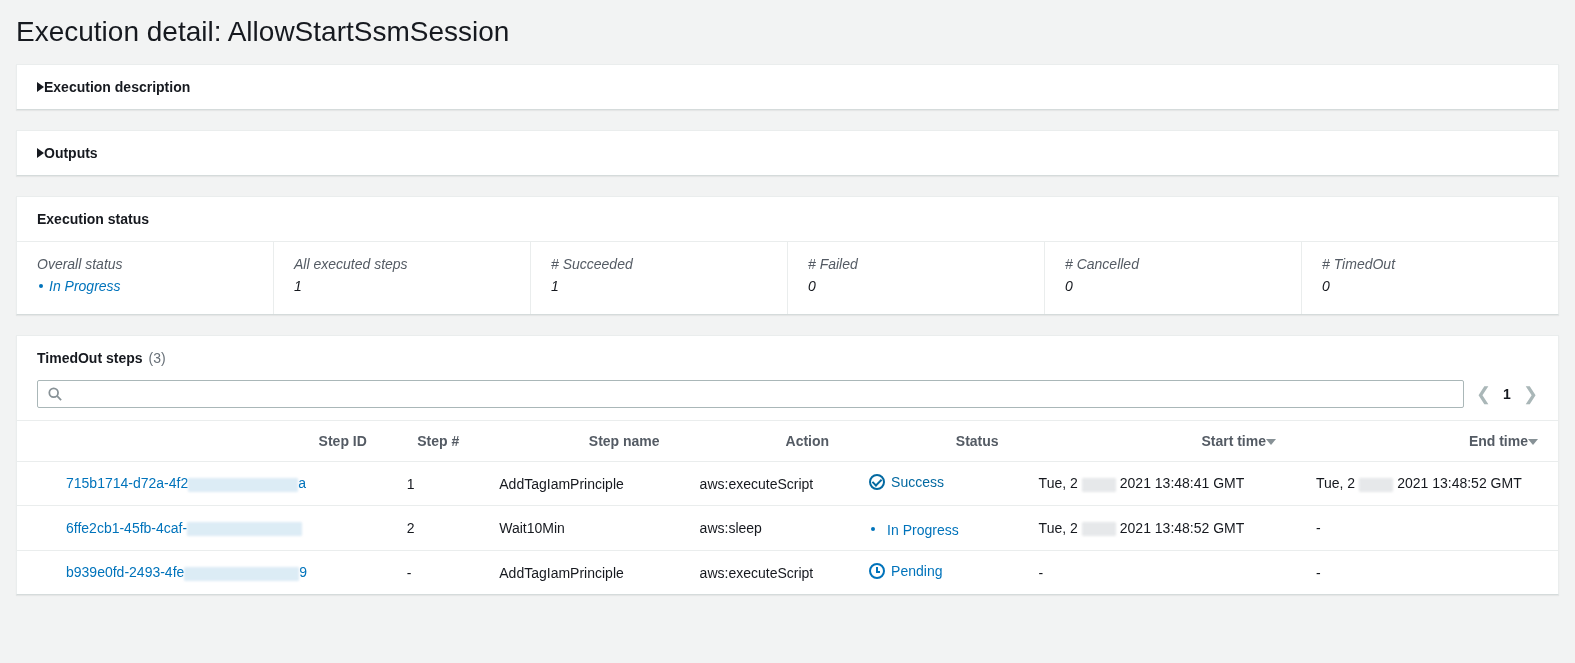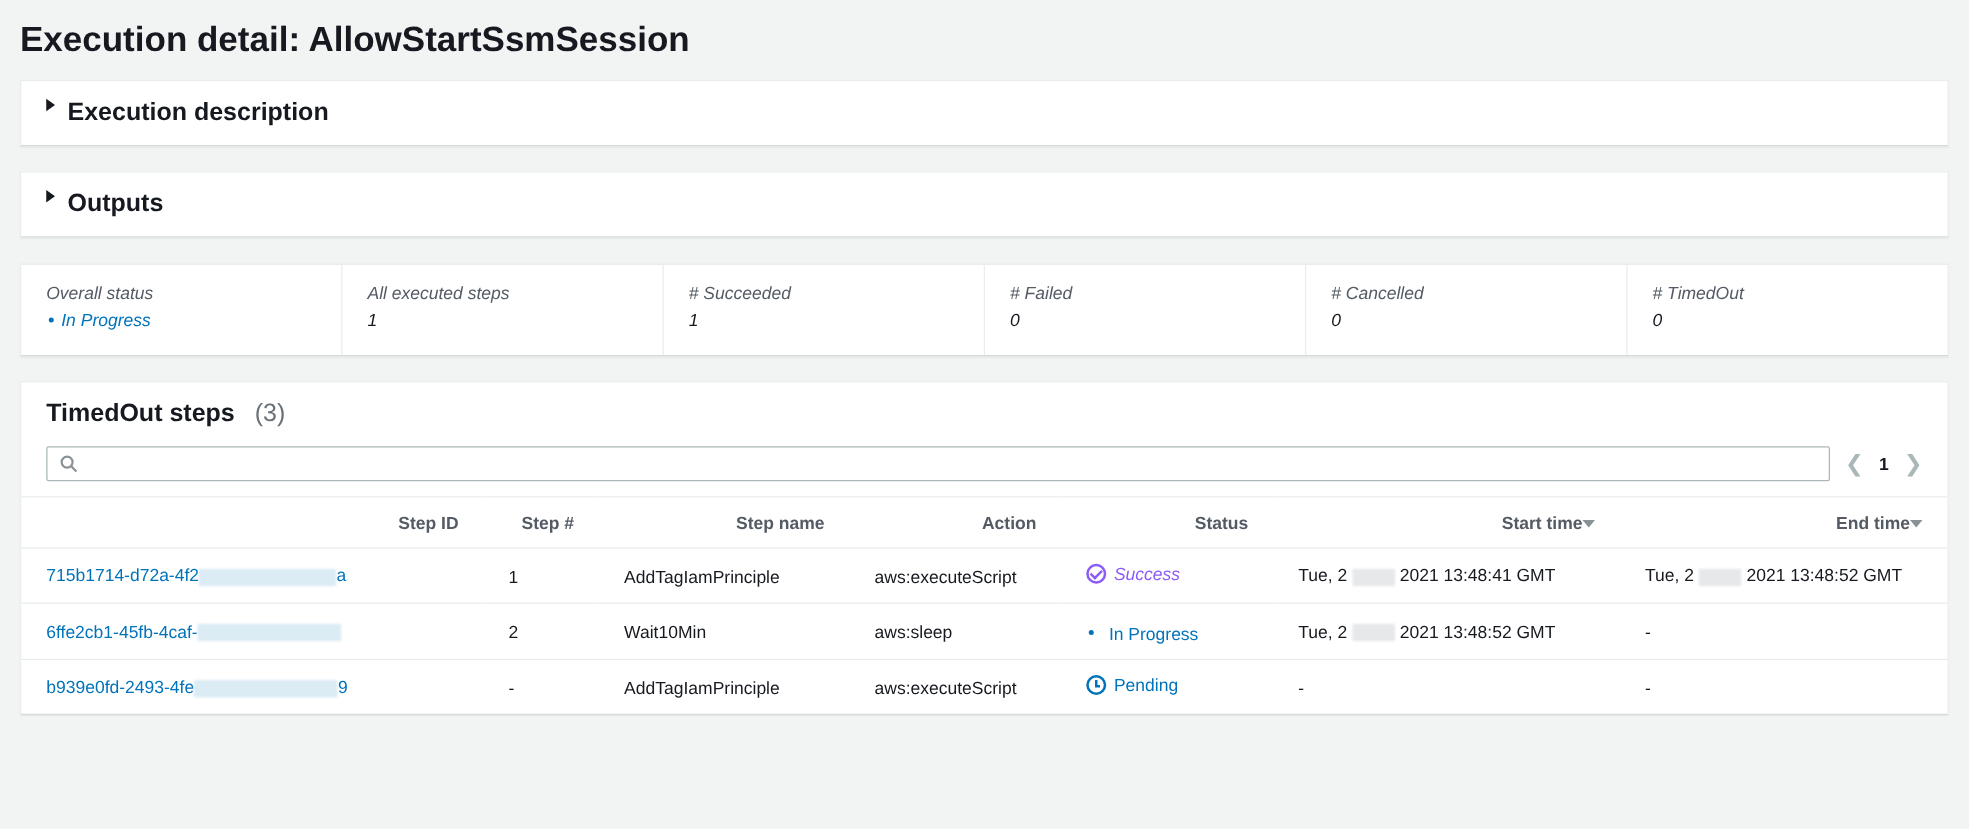--- a/index.html
+++ b/index.html
@@ -11,21 +11,21 @@
     padding: 0 16px 24px 16px;
   }
   .page-header {
     display: flex;
     align-items: center;
     justify-content: space-between;
     padding: 16px 0;
   }
   .page-title {
     font-size: 28px;
-    font-weight: 700;
+    font-weight: 400;
     color: #16191f;
   }
   .header-actions { display: flex; gap: 8px; }
   .btn {
     display: inline-flex;
     align-items: center;
     gap: 6px;
     padding: 6px 20px;
     border: 1px solid #545b64;
     background: #fff;
@@ -44,23 +44,23 @@
     background: #fff;
     border-top: 1px solid #eaeded;
     border-left: 1px solid #eaeded;
     border-right: 1px solid #eaeded;
     border-bottom: 1px solid #d5dbdb;
     box-shadow: 0 1px 1px rgba(0,0,0,0.05);
     margin-bottom: 20px;
   }
   .panel-header {
     display: flex;
-    gap: 10px;
+    align-items: center;
     padding: 14px 20px;
-    font-size: 20px;
+    font-size: 14px;
     font-weight: 700;
   }
   .panel-header.collapsible { cursor: pointer; }
   .caret {
     width: 0; height: 0;
     border-top: 5px solid transparent;
     border-bottom: 5px solid transparent;
     border-left: 7px solid #16191f;
   }
   .panel-header .count { font-weight: 400; color: #687078; margin-left: 6px; }
@@ -129,32 +129,32 @@
     border-right: 5px solid transparent;
     border-top: 6px solid #879196;
     margin-top: 6px;
   }
   td {
     padding: 12px 20px;
     border-top: 1px solid #eaeded;
     font-size: 14px;
     vertical-align: middle;
   }
-  .step-link { color: #0073bb; cursor: pointer; }
+  .step-link { color: #0073bb; cursor: pointer; margin-left: 29px; }
   .redact {
     display: inline-block;
     background: #d9eaf5;
     height: 14px;
     vertical-align: middle;
     border-radius: 1px;
     filter: blur(1px);
     opacity: 0.9;
   }
   .redact.gray { background: #e4e6e8; }
-  .status-success { color: #8b5cf6; display: inline-flex; align-items: center; gap: 6px; font-style: italic; }
+  .status-success { color: #0369a1; display: inline-flex; align-items: center; gap: 6px; }
   .status-inprog { color: #0073bb; display: inline-flex; align-items: center; gap: 6px; }
   .status-pending { color: #0073bb; display: inline-flex; align-items: center; gap: 6px; text-align: center; }
   .icon-circle {
     width: 16px; height: 16px;
     border: 2px solid currentColor;
     border-radius: 50%;
     display: inline-flex;
     align-items: center; justify-content: center;
     font-size: 10px;
     position: relative;
@@ -204,20 +204,21 @@
 </div>
 
 <div class="panel">
   <div class="panel-header collapsible">
     <span class="caret"></span>
     <span>Outputs</span>
   </div>
 </div>
 
 <div class="panel">
+  <div class="panel-header">Execution status</div>
   <div class="status-grid">
     <div class="status-cell">
       <div class="stat-label">Overall status</div>
       <div class="stat-value link">
         <span class="inprog-dot"></span><span>In Progress</span>
       </div>
     </div>
     <div class="status-cell">
       <div class="stat-label">All executed steps</div>
       <div class="stat-value">1</div>

